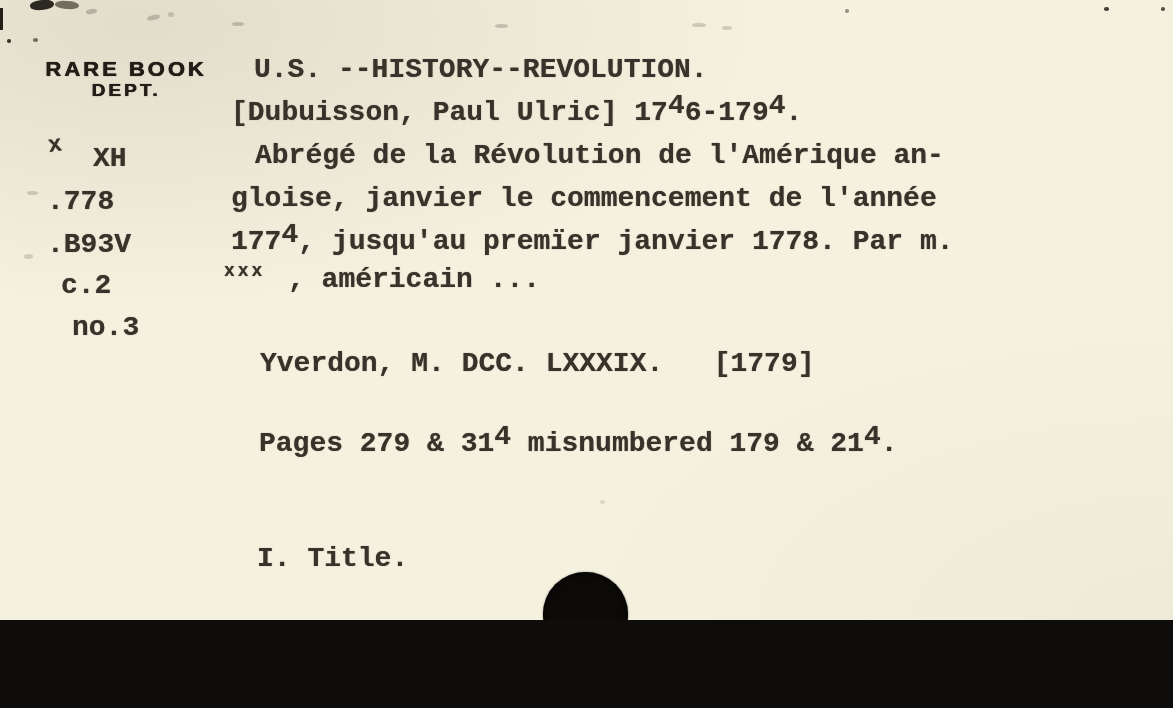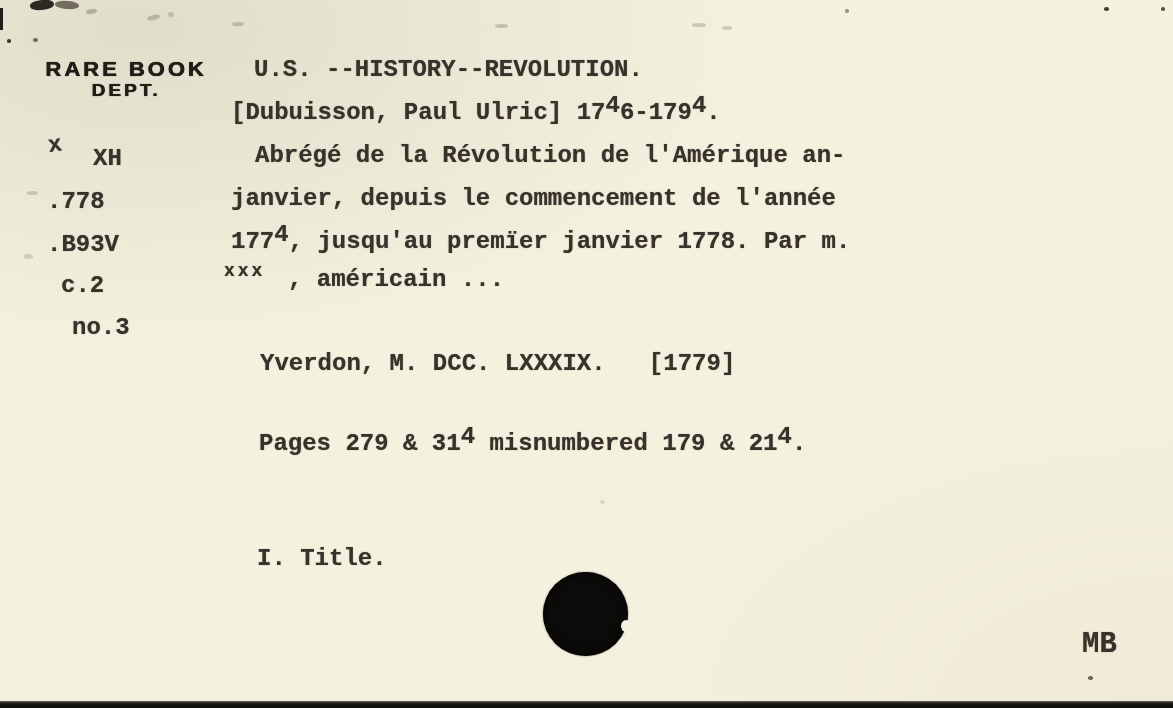--- a/index.html
+++ b/index.html
@@ -1,30 +1,30 @@
 <!DOCTYPE html>
 <html style="--paper: #f5f1df; --ink: #38322a; --stamp: #221d16; --hole: #0c0b09; --edge: #12100c;"><head>
 <meta charset="utf-8">
 <style>
   html,body{margin:0;padding:0;background:#0e0d0b;}
   #card{
     position:relative;
-    width:1173px;height:708px;
+    width:1173px;height:620px;
     overflow:hidden;
     background:
       radial-gradient(140% 120% at 12% 4%, rgba(95,88,70,0.13), rgba(0,0,0,0) 38%),
       radial-gradient(120% 110% at 100% 100%, rgba(140,128,95,0.06), rgba(0,0,0,0) 45%),
       var(--paper);
     font-family:"Liberation Mono","DejaVu Sans Mono",monospace;
   }
   .typed{
     position:absolute;
     font-family:"Liberation Mono","DejaVu Sans Mono",monospace;
     font-weight:bold;
-    font-size:24px;line-height:30px;
+    font-size:28px;line-height:30px;
     color:var(--ink);
     white-space:pre;
     text-shadow:0 0 1px rgba(48,42,33,0.65);
   }
   .r4{position:relative;top:-7px;}
   .stamp{
     position:absolute;left:42px;top:58px;width:168px;
     text-align:center;
     font-family:"Liberation Sans","DejaVu Sans",sans-serif;
     font-weight:bold;color:var(--stamp);
@@ -81,21 +81,21 @@
   <span class="typed" style="left:48px;top:130px;font-size:23px;transform:rotate(-8deg);">x</span>
   <span class="typed" style="left:61px;top:144px;margin-left:32px;">XH</span>
   <span class="typed" style="left:47px;top:187px;">.778</span>
   <span class="typed" style="left:47px;top:230px;">.B93V</span>
   <span class="typed" style="left:61px;top:271px;">c.2</span>
   <span class="typed" style="left:72px;top:313px;">no.3</span>
 
   <span class="typed" style="left:254px;top:55px;">U.S. --HISTORY--REVOLUTION.</span>
   <span class="typed" style="left:231px;top:98px;">[Dubuisson, Paul Ulric] 17<span class="r4">4</span>6-179<span class="r4">4</span>.</span>
   <span class="typed" style="left:255px;top:141px;">Abrégé de la Révolution de l'Amérique an-</span>
-  <span class="typed" style="left:231px;top:184px;">janvier, depuis le commencement de l'année</span>
+  <span class="typed" style="left:231px;top:184px;">gloise, janvier le commencement de l'année</span>
   <span class="typed" style="left:231px;top:227px;">177<span class="r4">4</span>, jusqu'au premïer janvier 1778. Par m.</span>
   <span class="typed" style="left:224px;top:256px;font-size:18px;letter-spacing:3px;">xxx</span>
   <span class="typed" style="left:288px;top:265px;">, américain ...</span>
   <span class="typed" style="left:260px;top:310px;margin-top:39px;">Yverdon, M. DCC. LXXXIX.   [1779]</span>
   <span class="typed" style="left:259px;top:429px;">Pages 279 &amp; 31<span class="r4">4</span> misnumbered 179 &amp; 21<span class="r4">4</span>.</span>
   <span class="typed" style="left:257px;top:544px;">I. Title.</span>
   <span class="typed" style="left:1082px;top:630px;font-size:29px;">MB</span>
 
   <div class="hole">
     <div class="notch"></div>

